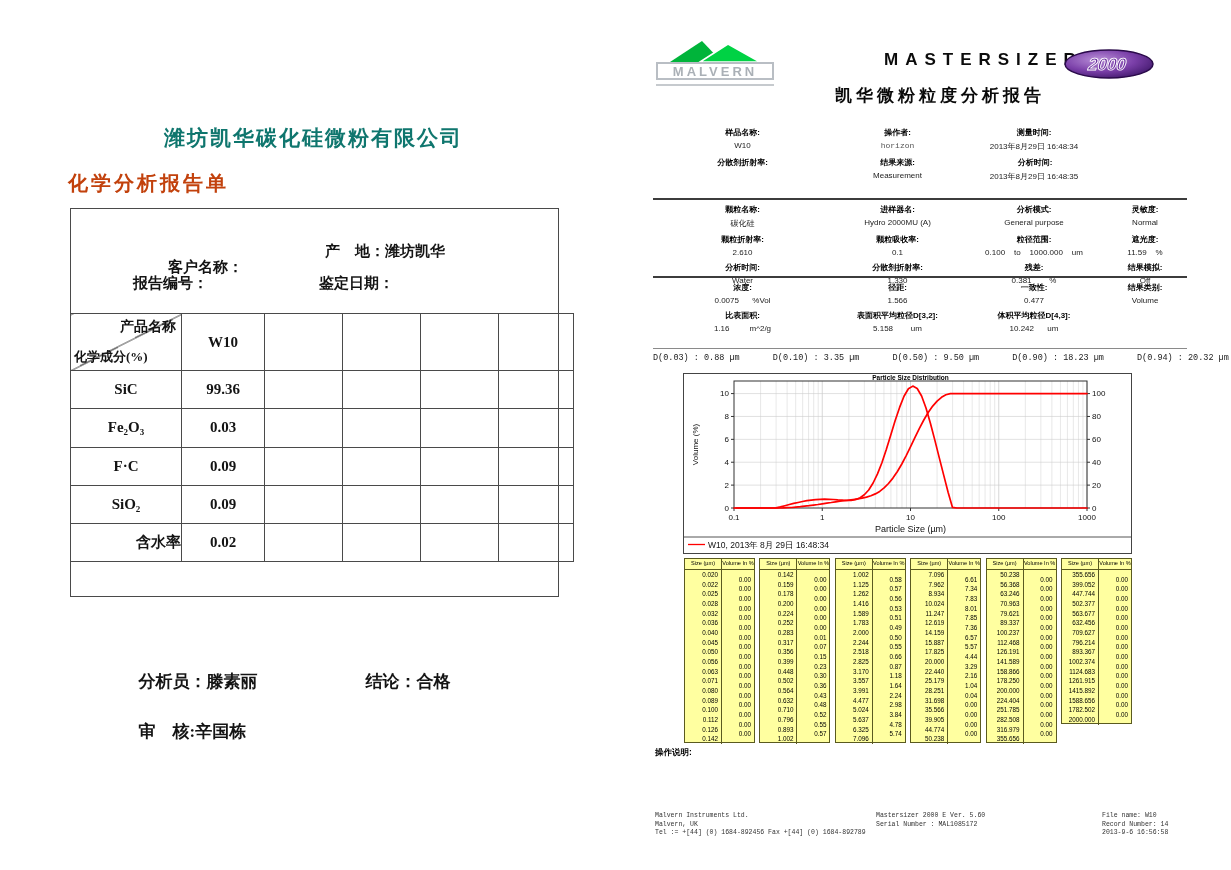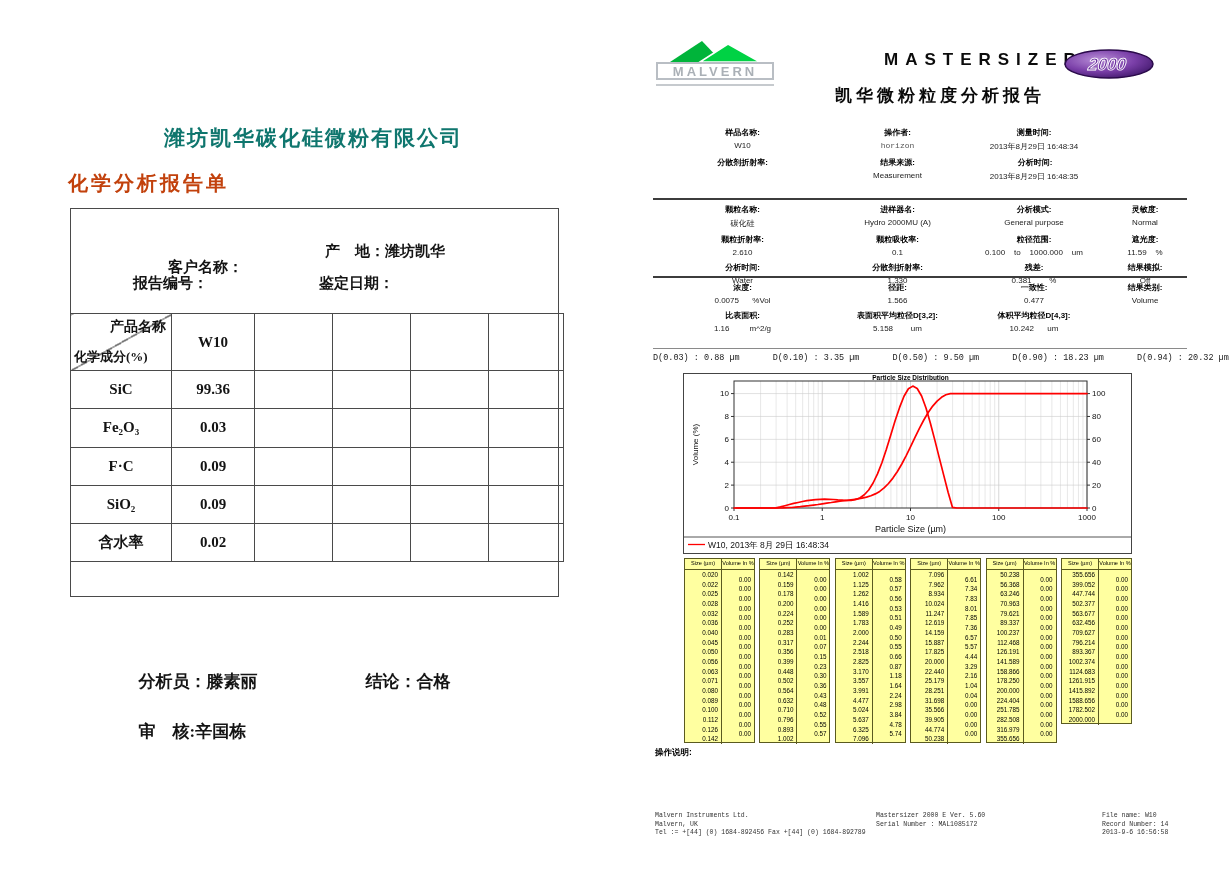--- a/index.html
+++ b/index.html
@@ -95,21 +95,21 @@
       </div>
       <div class="chem-field" style="left:32px;top:48px;">
         <span>报告编号：</span>
       </div>
       <div class="chem-field" style="left:218px;top:48px;">
         <span>鉴定日期：</span>
       </div>
       <table id="chem-table">
           <tbody>
             <tr>
-              <td class="diag" style="width: 100px; height: 56px;">
+              <td class="diag" style="width: 100px; height: 56px; padding-left: 10px;">
                 <span class="diag-top">产品名称</span>
                 <span class="diag-bottom">化学成分(%)</span>
               </td>
               <td style="width: 82px;">W10</td>
               <td style="width: 77px;"></td>
               <td style="width: 77px;"></td>
               <td style="width: 77px;"></td>
               <td style="width: 74px;"></td>
             </tr>
             <tr>
@@ -138,21 +138,21 @@
             </tr>
             <tr>
               <td style="height: 37.3px; text-align: center;">SiO₂</td>
               <td>0.09</td>
               <td></td>
               <td></td>
               <td></td>
               <td></td>
             </tr>
             <tr>
-              <td style="height: 37.3px;">含水率</td>
+              <td style="height: 37.3px; text-align: right;">含水率</td>
               <td>0.02</td>
               <td></td>
               <td></td>
               <td></td>
               <td></td>
             </tr>
           </tbody>
         </table>
     </div>
 

